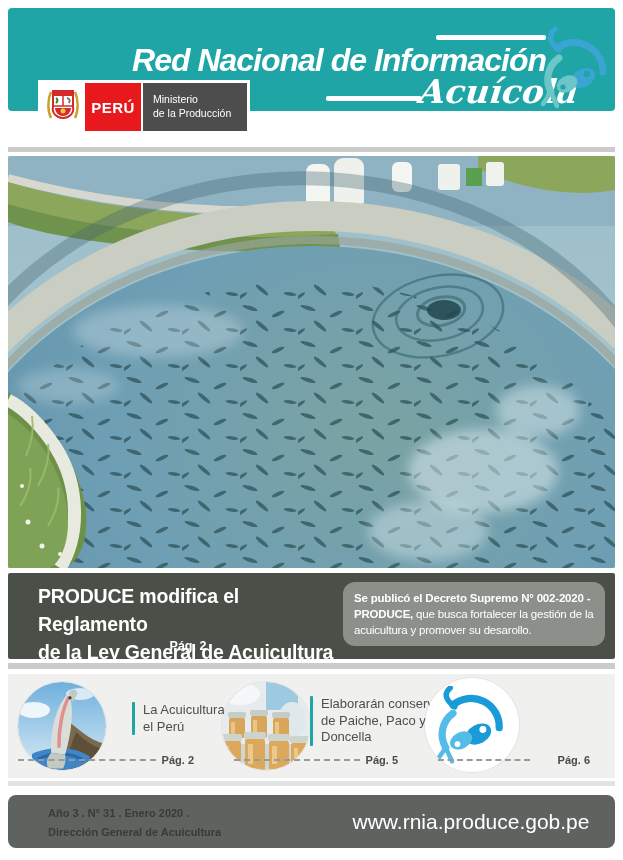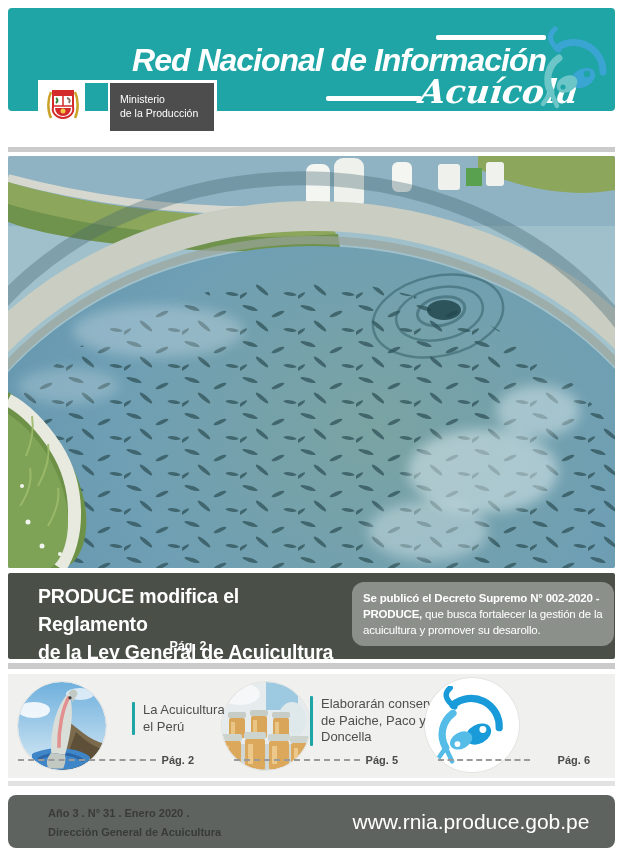--- a/index.html
+++ b/index.html
@@ -14,35 +14,35 @@
   .overline{position:absolute;left:428px;top:27px;width:110px;height:5px;background:#fff;border-radius:2px;}
   .subline{position:absolute;left:318px;top:88px;width:96px;height:5px;background:#fff;border-radius:2px;}
   .masthead-sub{position:absolute;left:412px;top:64px;width:135px;color:#fff;font-size:33px;
     font-family:"DejaVu Serif", serif;font-style:italic;font-weight:bold;transform:skewX(-6deg);white-space:nowrap;}
   .header-fish{position:absolute;left:531px;top:18px;}
   .gov-logo{position:absolute;left:30px;top:72px;display:flex;height:48px;border:3px solid #fff;}
   .gov-emblem{width:44px;background:#fff;display:flex;align-items:center;justify-content:center;}
   .gov-country{width:56px;background:#e8191c;color:#fff;display:flex;align-items:center;justify-content:center;
     font-size:15px;font-weight:bold;letter-spacing:.5px;}
   .gov-ministry{background:#4d4d4d;color:#fff;font-size:10.5px;line-height:1.3;padding:0 16px 0 10px;
-    display:flex;flex-direction:column;justify-content:center;border-left:2px solid #fff;margin-left:23px;}
+    display:flex;flex-direction:column;justify-content:center;border-left:2px solid #fff;}
   
   .strip{position:absolute;left:8px;width:607px;background:#cbcbcb;}
   .strip1{top:147px;height:5px;}
   .strip2{top:663px;height:6px;}
   .strip3{top:781px;height:5px;background:#e2e2e2;}
   
   .photo{position:absolute;left:8px;top:156px;width:607px;height:412px;border-radius:2px;overflow:hidden;}
   
   .banner{position:absolute;left:8px;top:573px;width:607px;height:86px;background:#4a4f47;border-radius:2px;}
   .banner-headline{position:absolute;left:30px;top:9px;width:305px;color:#fff;font-weight:bold;
     font-size:19.5px;line-height:28px;letter-spacing:-0.2px;}
   .banner-page{position:absolute;left:30px;top:66px;width:300px;text-align:center;color:#fff;
     font-size:12.5px;font-weight:bold;}
-  .callout{position:absolute;left:344px;top:9px;width:262px;box-sizing:border-box;background:#8b908b;
+  .callout{position:absolute;left:335px;top:9px;width:262px;box-sizing:border-box;background:#8b908b;
     border-radius:12px;padding:8px 11px;color:#fff;font-size:11.5px;line-height:16px;letter-spacing:-0.2px;}
   .callout .b{font-weight:bold;}
   
   .toc{position:absolute;left:8px;top:674px;width:607px;height:104px;background:#f0f0ee;}
   .toc-circle{position:absolute;border-radius:50%;overflow:hidden;box-shadow:0 0 0 1px rgba(0,0,0,.05);}
   .c1{left:10px;top:8px;width:88px;height:88px;}
   .c2{left:214px;top:8px;width:88px;height:88px;}
   .c3{left:417px;top:4px;width:94px;height:94px;background:#fff;display:flex;align-items:center;justify-content:center;}
   .toc-text{position:absolute;display:flex;gap:8px;}
   .toc-bar{width:3px;background:#1fa5a5;border-radius:1px;}
@@ -90,20 +90,21 @@
         <rect x="5" y="2" width="22" height="5" fill="#d42a2a"></rect>
         <path d="M6,7 h20 v12 a10,9 0 0 1 -10,11 a10,9 0 0 1 -10,-11 Z" fill="#fff" stroke="#d42a2a" stroke-width="2"></path>
         <line x1="16" y1="7" x2="16" y2="18" stroke="#d42a2a" stroke-width="1.5"></line>
         <line x1="6" y1="18" x2="26" y2="18" stroke="#d42a2a" stroke-width="1.5"></line>
         <path d="M9,10 q3,2 0,5" stroke="#2e7d32" stroke-width="2" fill="none"></path>
         <path d="M20,10 q4,1 2,5" stroke="#8d6e63" stroke-width="2" fill="none"></path>
         <path d="M8,20 h16 a8,8 0 0 1 -16,0 Z" fill="#d42a2a"></path>
         <circle cx="16" cy="23" r="2.5" fill="#f2c744"></circle>
       </svg>
     </div>
+    <div class="gov-country">PERÚ</div>
     <div class="gov-ministry">
       <span>Ministerio</span>
       <span>de la Producción</span>
     </div>
   </div>
 </div>
 
 <div class="strip strip1"></div>
 
 <div class="photo">

